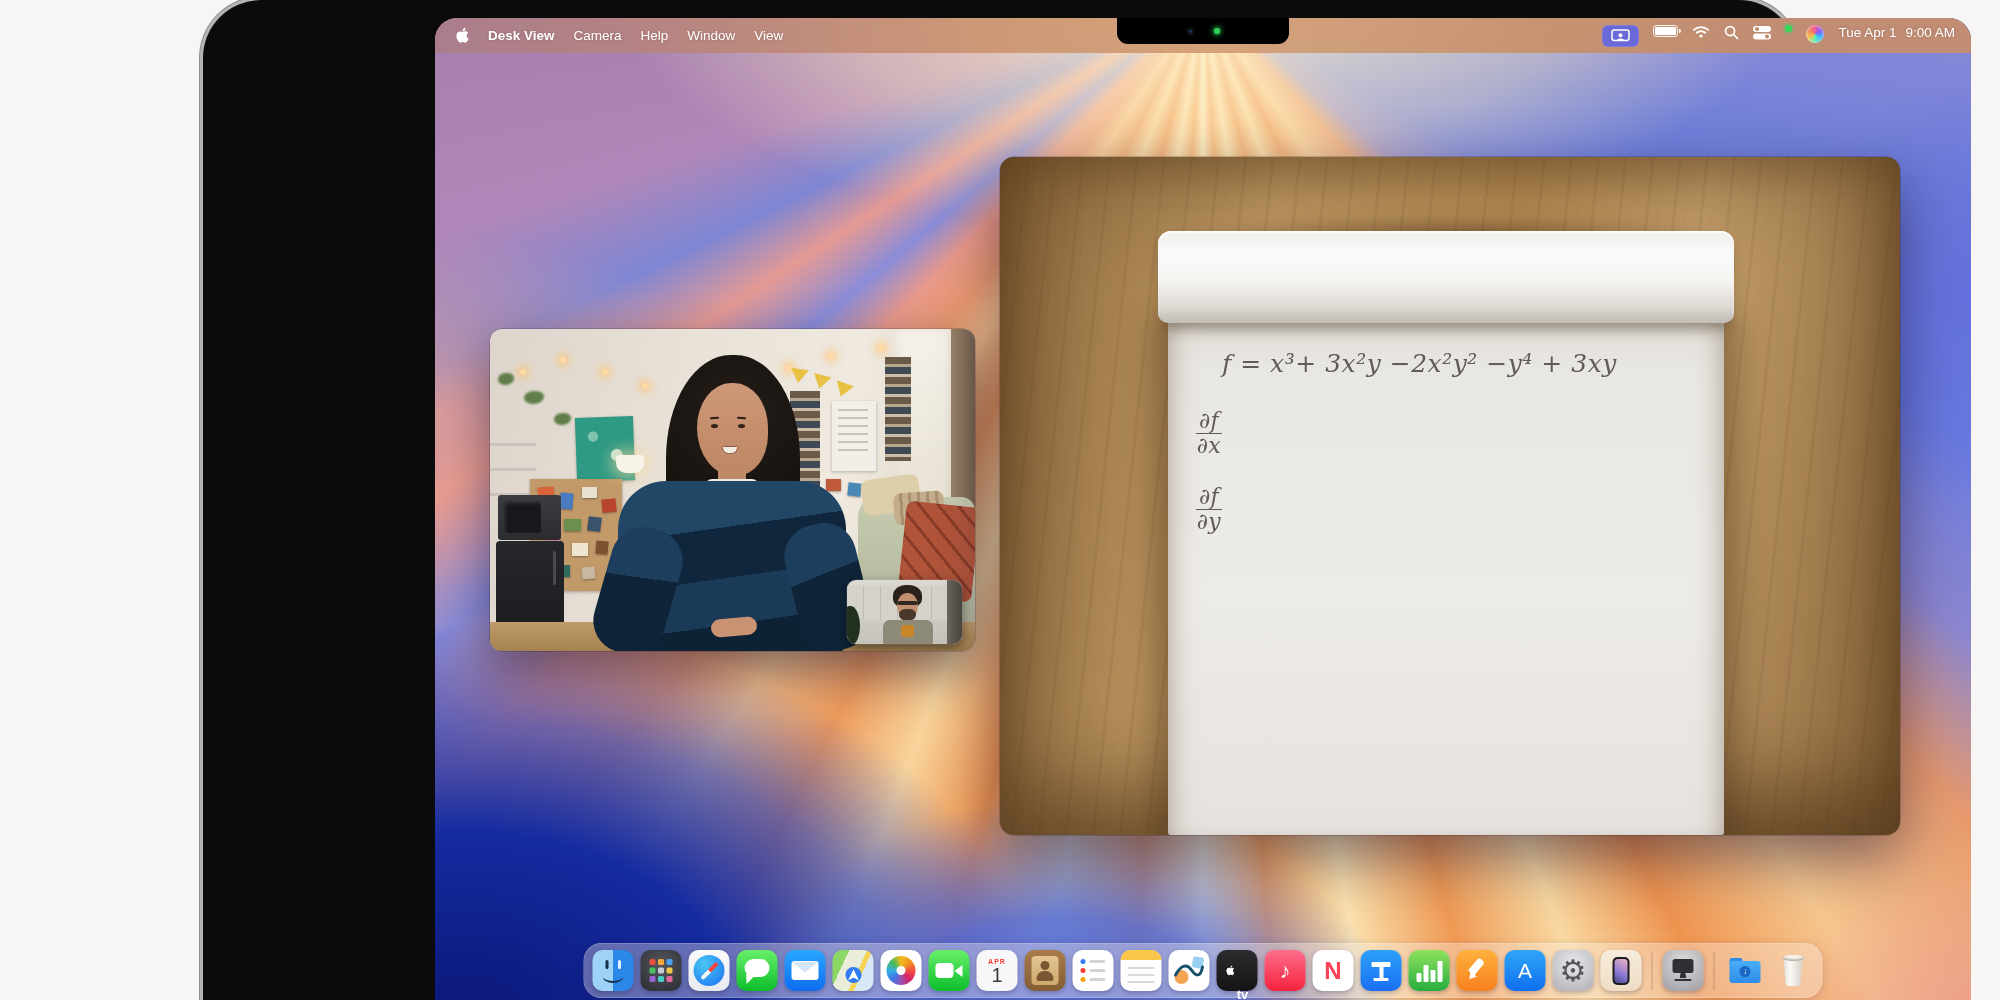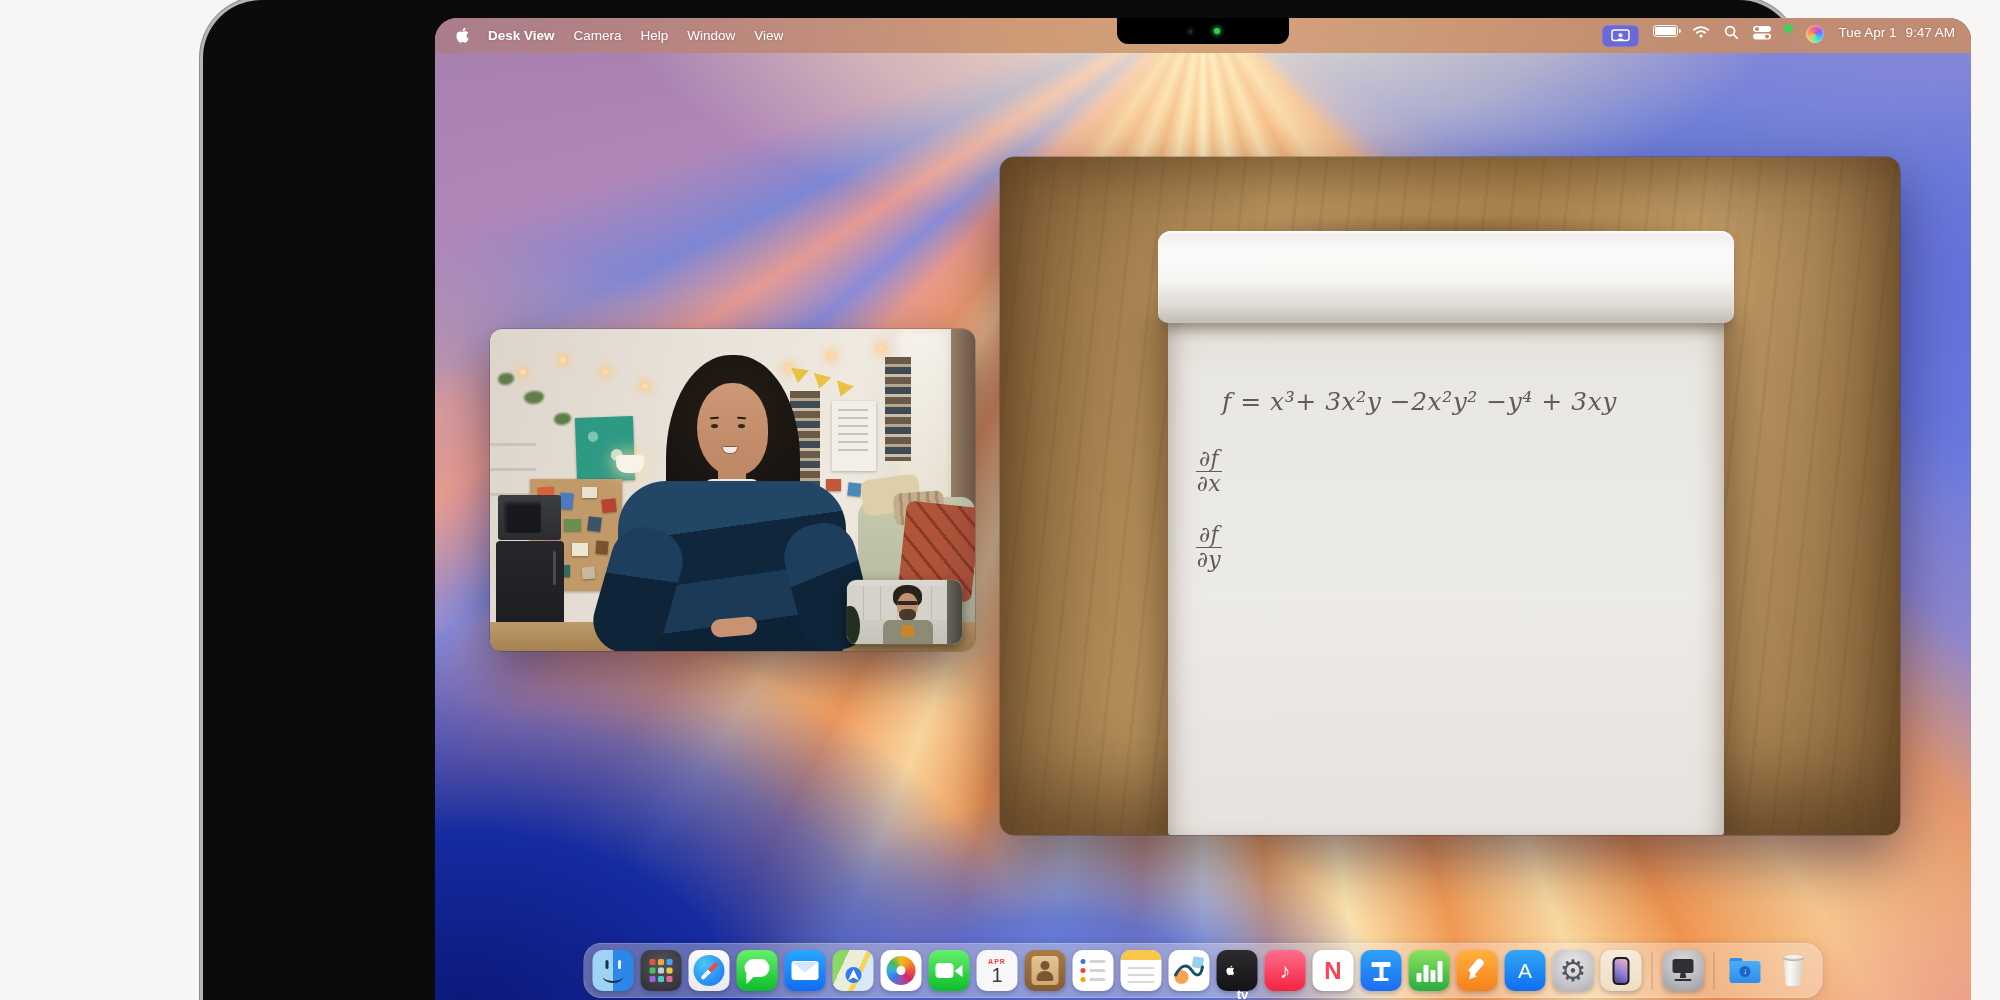--- a/index.html
+++ b/index.html
@@ -139,21 +139,21 @@
   .dv-curlshadow{position:absolute;left:168px;top:58px;width:568px;height:42px;border-radius:50%;
       background:radial-gradient(ellipse,rgba(58,38,18,.5),rgba(58,38,18,0) 70%);filter:blur(6px);}
   .dv-pad{position:absolute;left:168px;top:150px;width:556px;height:528px;border-radius:3px;
       background:linear-gradient(180deg,#dfdcd6,#e9e7e2 12%,#edebe7 55%,#e6e3de);
       box-shadow:-16px 10px 28px rgba(66,42,18,.38),16px 12px 28px rgba(66,42,18,.33),
         inset 20px 0 26px -18px rgba(120,100,80,.5),inset -20px 0 26px -18px rgba(120,100,80,.5);}
   .dv-curl{position:absolute;left:158px;top:74px;width:576px;height:92px;border-radius:13px 13px 10px 10px;
       background:linear-gradient(180deg,#efeeeb 0%,#fbfbfa 24%,#f5f4f1 55%,#ddd9d3 82%,#c5c0b8 97%);
       box-shadow:0 10px 14px -4px rgba(80,62,40,.55),inset 0 2px 2px rgba(255,255,255,.9);}
   .dv-math{position:absolute;color:#5f5c58;font-family:"DejaVu Serif","Liberation Serif",serif;
-      font-style:italic;white-space:nowrap;margin-top:38px;}
+      font-style:italic;white-space:nowrap;}
   .dv-l1{left:222px;top:192px;font-size:25px;letter-spacing:.5px;}
   .dv-l2{left:196px;top:252px;font-size:25px;display:flex;align-items:center;gap:10px;}
   .dv-l3{left:196px;top:328px;font-size:25px;display:flex;align-items:center;gap:10px;}
   .frac{display:inline-flex;flex-direction:column;align-items:center;font-size:22px;line-height:1.05;}
   .frac .num{border-bottom:1.6px solid #5f5c58;padding:0 3px 1px;}
   
   .dock{position:absolute;left:50%;bottom:2px;transform:translateX(-50%);height:55px;
       display:flex;align-items:center;gap:7px;padding:7px 9px;border-radius:18px;
       background:rgba(248,242,235,.35);box-shadow:inset 0 0 0 .5px rgba(255,255,255,.35),0 2px 10px rgba(30,20,60,.15);}
   .dsep{width:1px;height:38px;background:rgba(60,60,70,.28);margin:0 3px;}
@@ -308,21 +308,21 @@
           <svg width="18" height="15" viewBox="0 0 18 15">
             <rect x="0" y="1" width="18" height="6" rx="3" fill="#fff"></rect>
             <circle cx="4" cy="4" r="2" fill="#c28a62"></circle>
             <rect x="0" y="8.5" width="18" height="6" rx="3" fill="#fff"></rect>
             <circle cx="14" cy="11.5" r="2" fill="#c28a62"></circle>
           </svg>
           <span class="greendot"></span>
           <span class="siri"></span>
           <span class="clock">
             <span>Tue Apr 1</span>
-            <span>9:47 AM</span>
+            <span>9:00 AM</span>
           </span>
         </div>
       </div>
 
       <div class="notch">
         <span class="cam"></span>
         <span class="camled"></span>
       </div>
 
       <div class="win ft">

